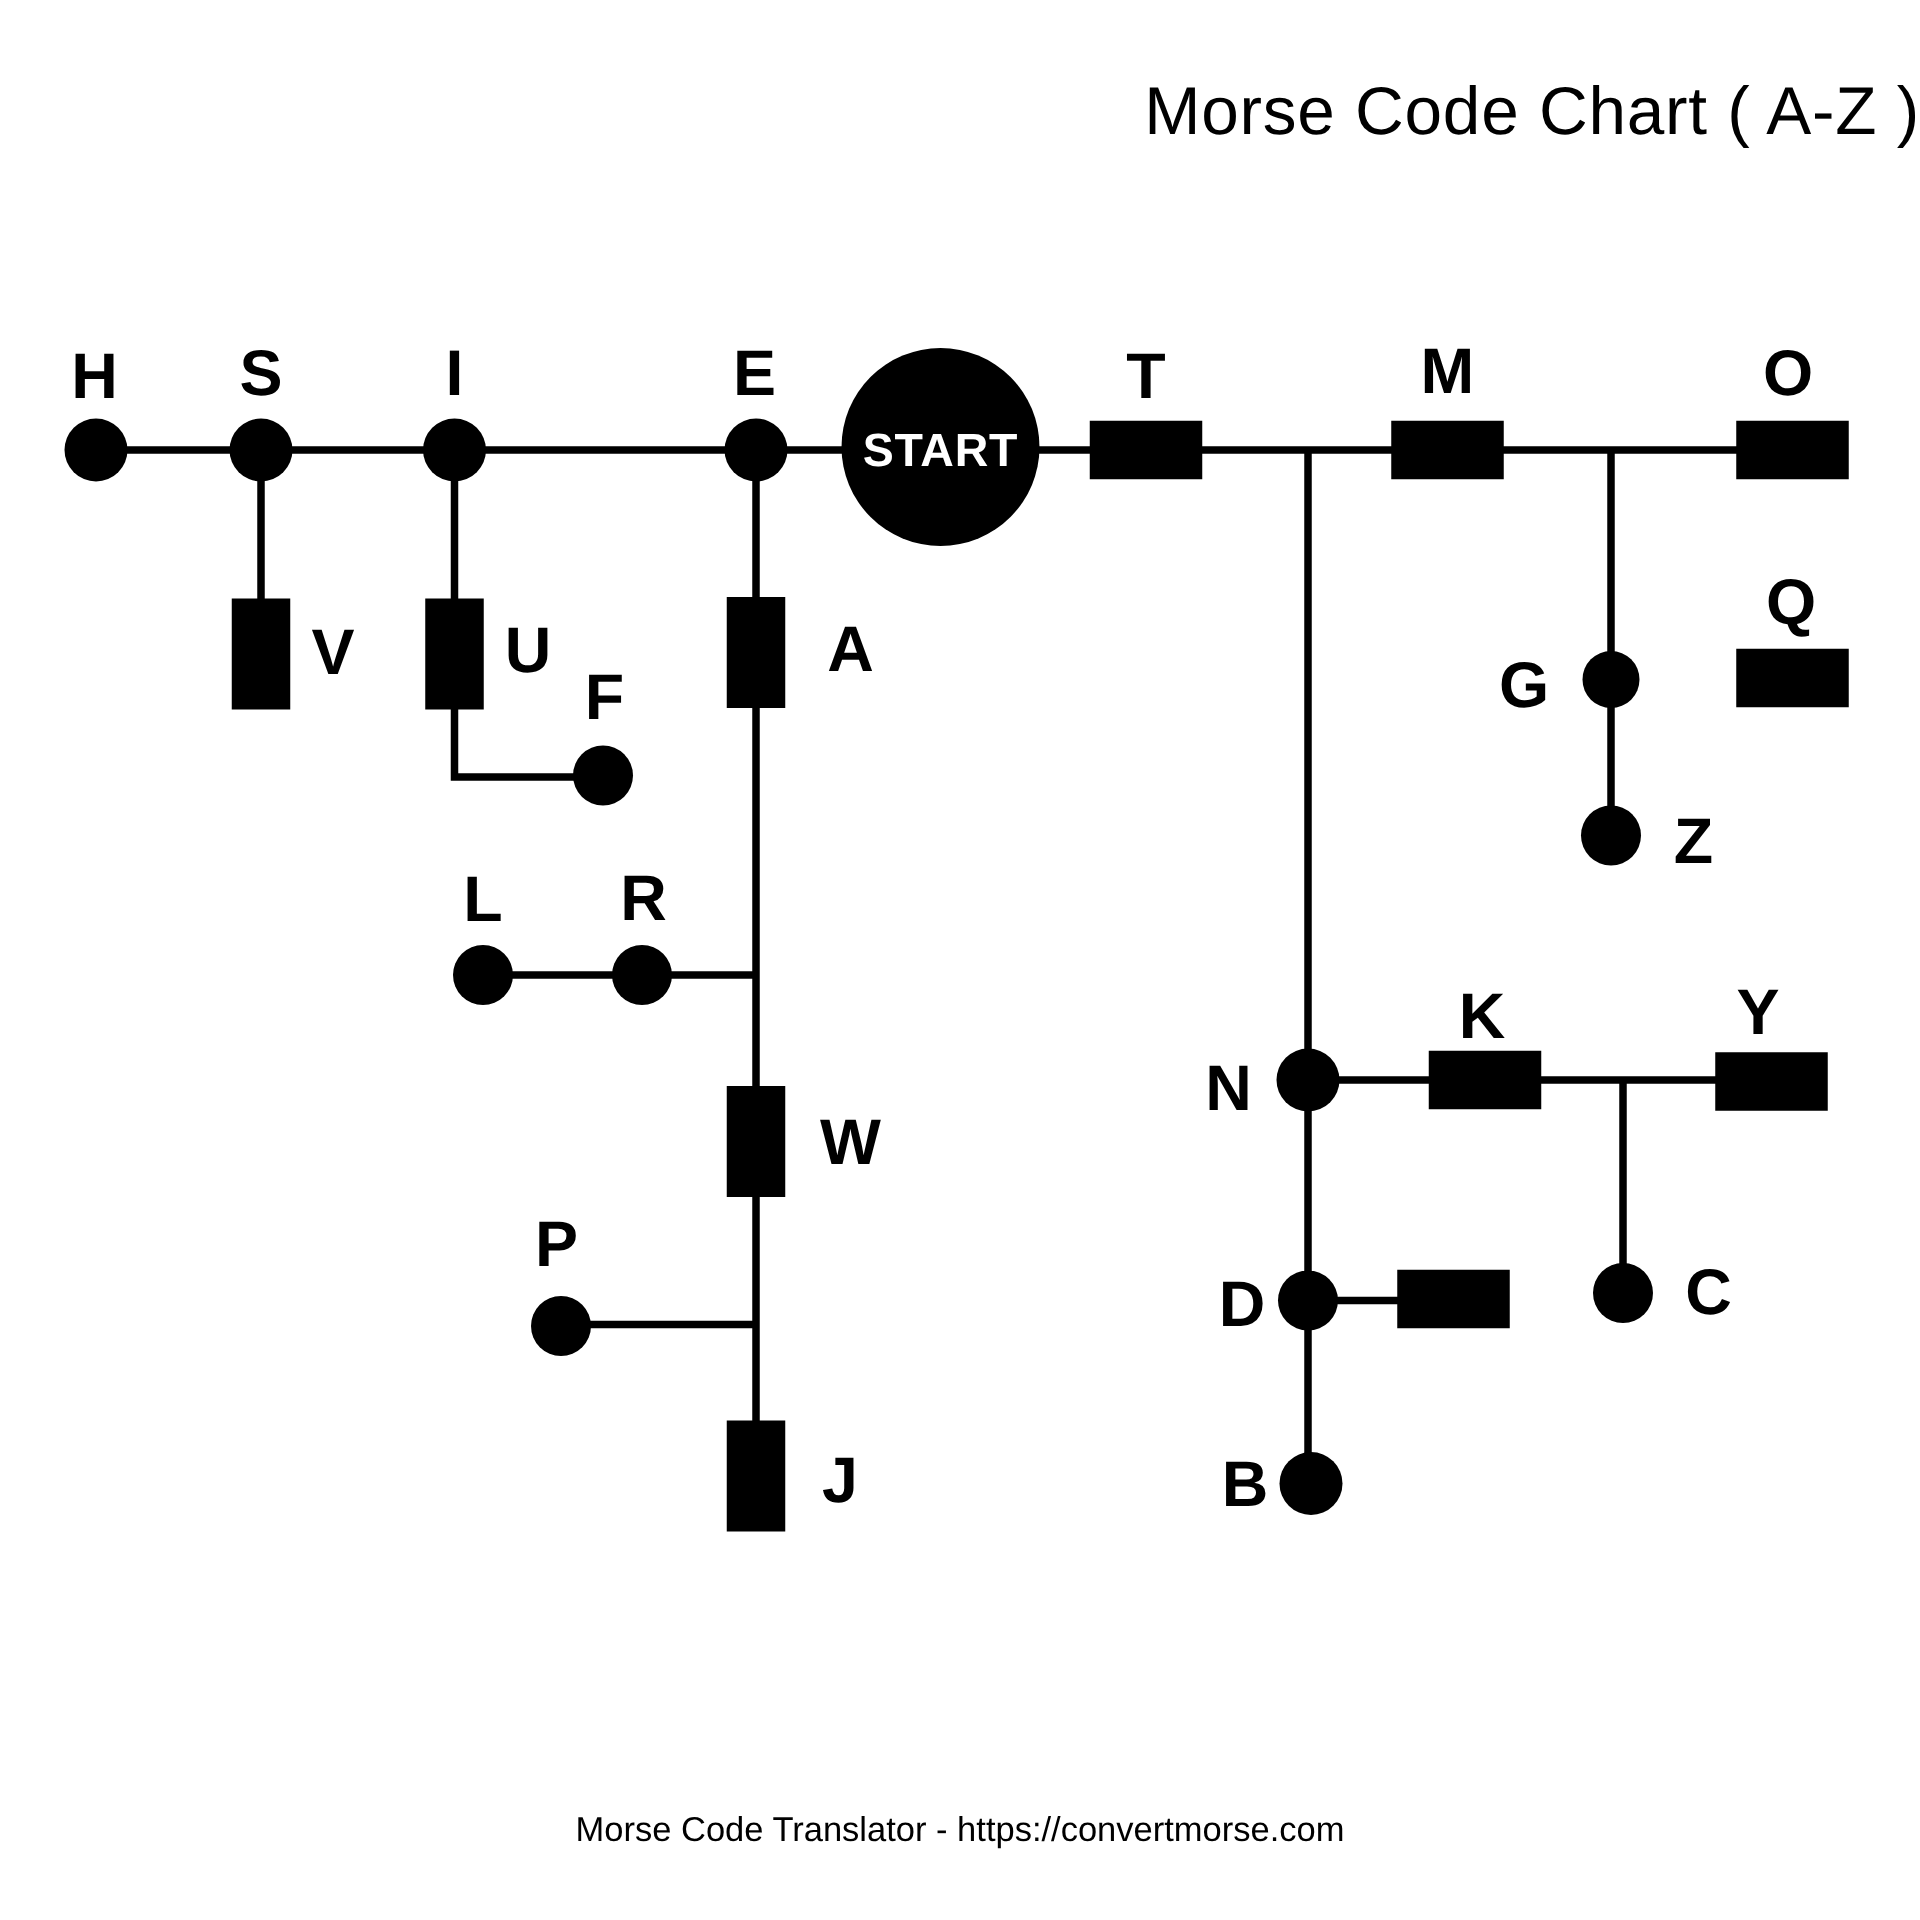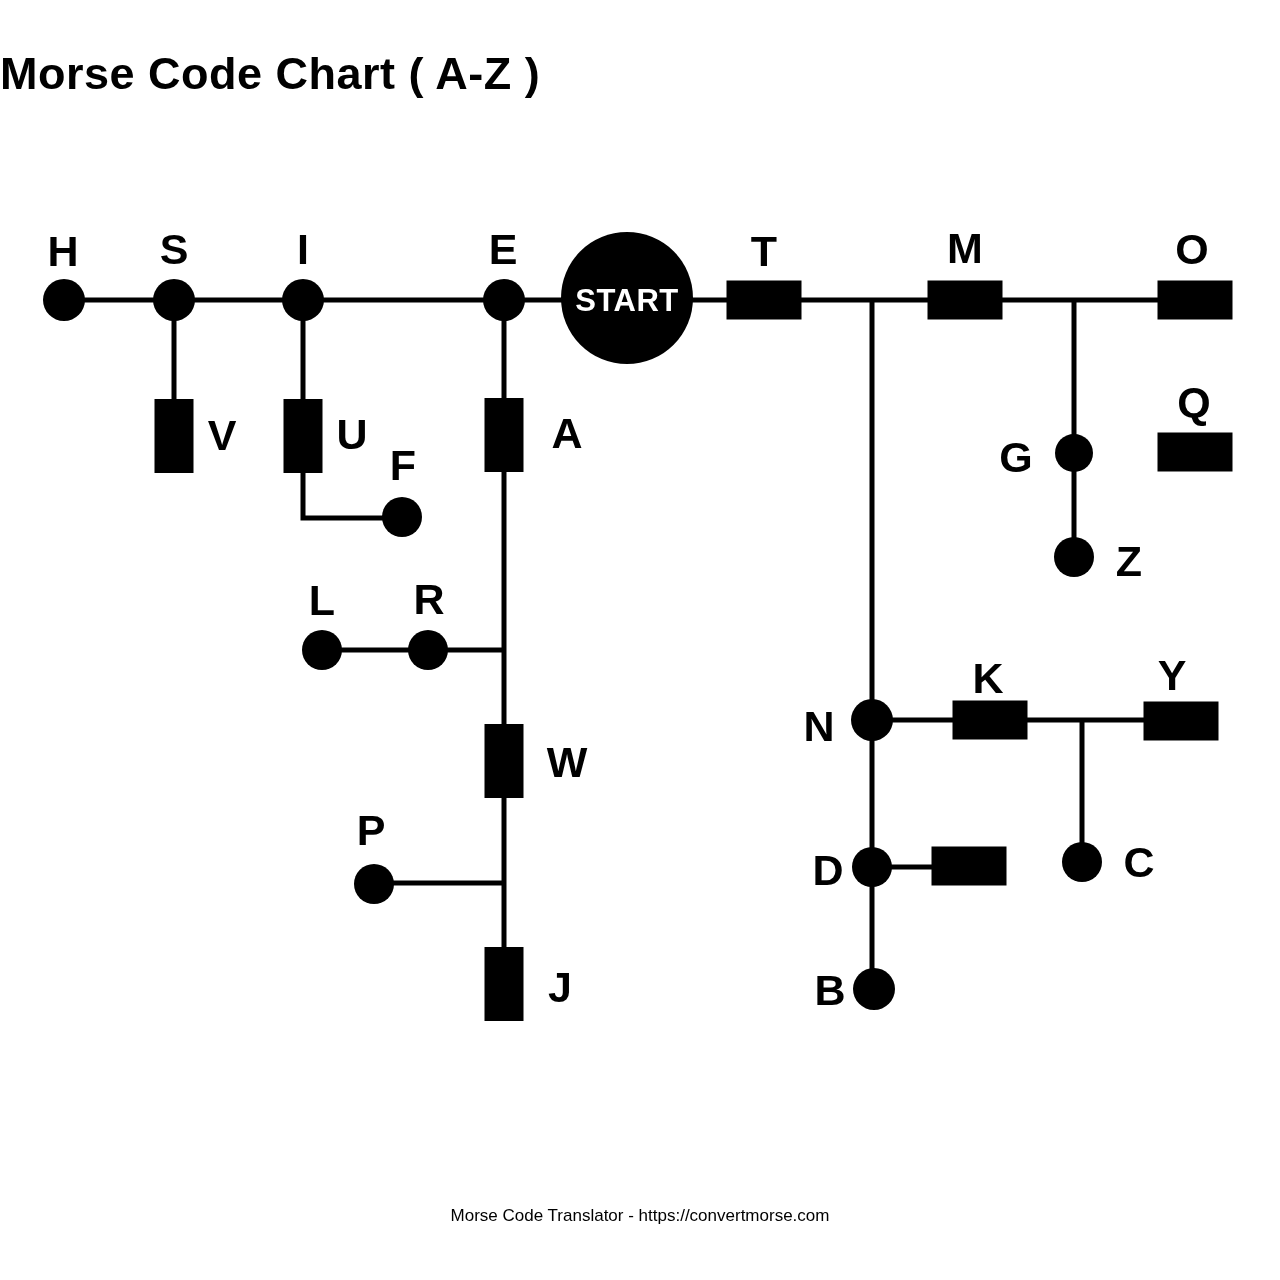--- a/index.html
+++ b/index.html
@@ -7,32 +7,32 @@
     position:relative;
     width:1280px;height:1280px;
     background:var(--bg,#ffffff);
     font-family:"Liberation Sans", sans-serif;
     overflow:hidden;
   }
   .title{
     position:absolute;
     top:48px;left:0;width:100%;
     margin:0;
-    text-align:left;
-    font-weight:700;
+    text-align:right;
+    font-weight:400;
     font-size:45px;
     letter-spacing:0.5px;
     color:var(--ink,#000);
   }
   .footer{
     position:absolute;
     top:1206px;left:0;width:100%;
     text-align:center;
     font-weight:400;
-    font-size:17px;
+    font-size:23px;
     color:var(--ink,#000);
   }
   #diagram{position:absolute;top:0;left:0;}
   .connector{fill:none;stroke:var(--ink,#000);stroke-width:5px;}
   .dot,.dash,.start-circle{fill:var(--ink,#000);}
   .node-label{
     font-family:"Liberation Sans", sans-serif;
     font-weight:700;
     font-size:43px;
     fill:var(--ink,#000);

